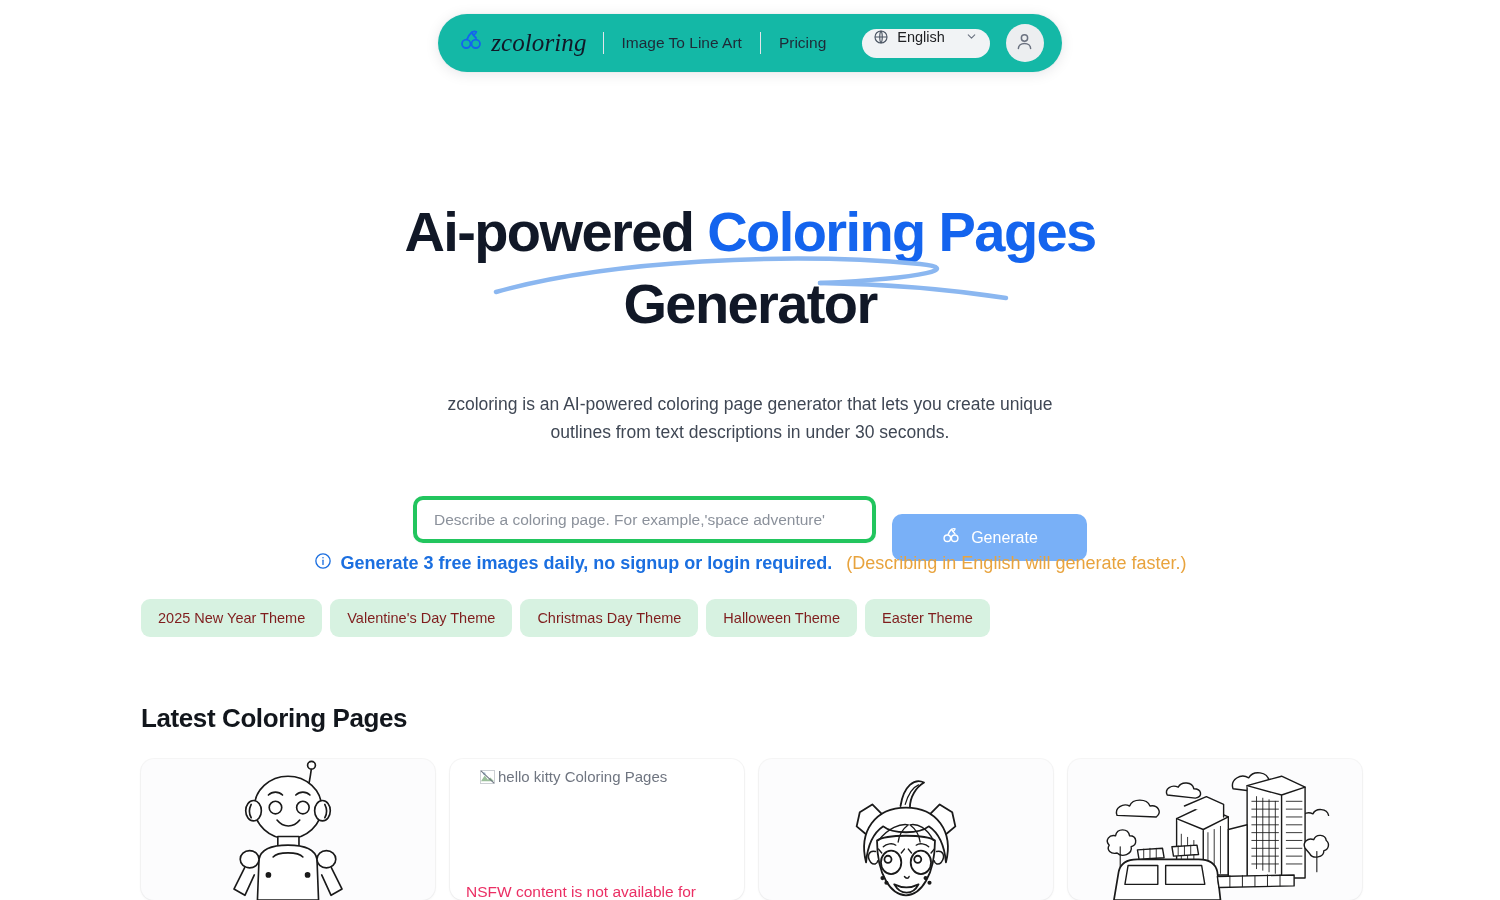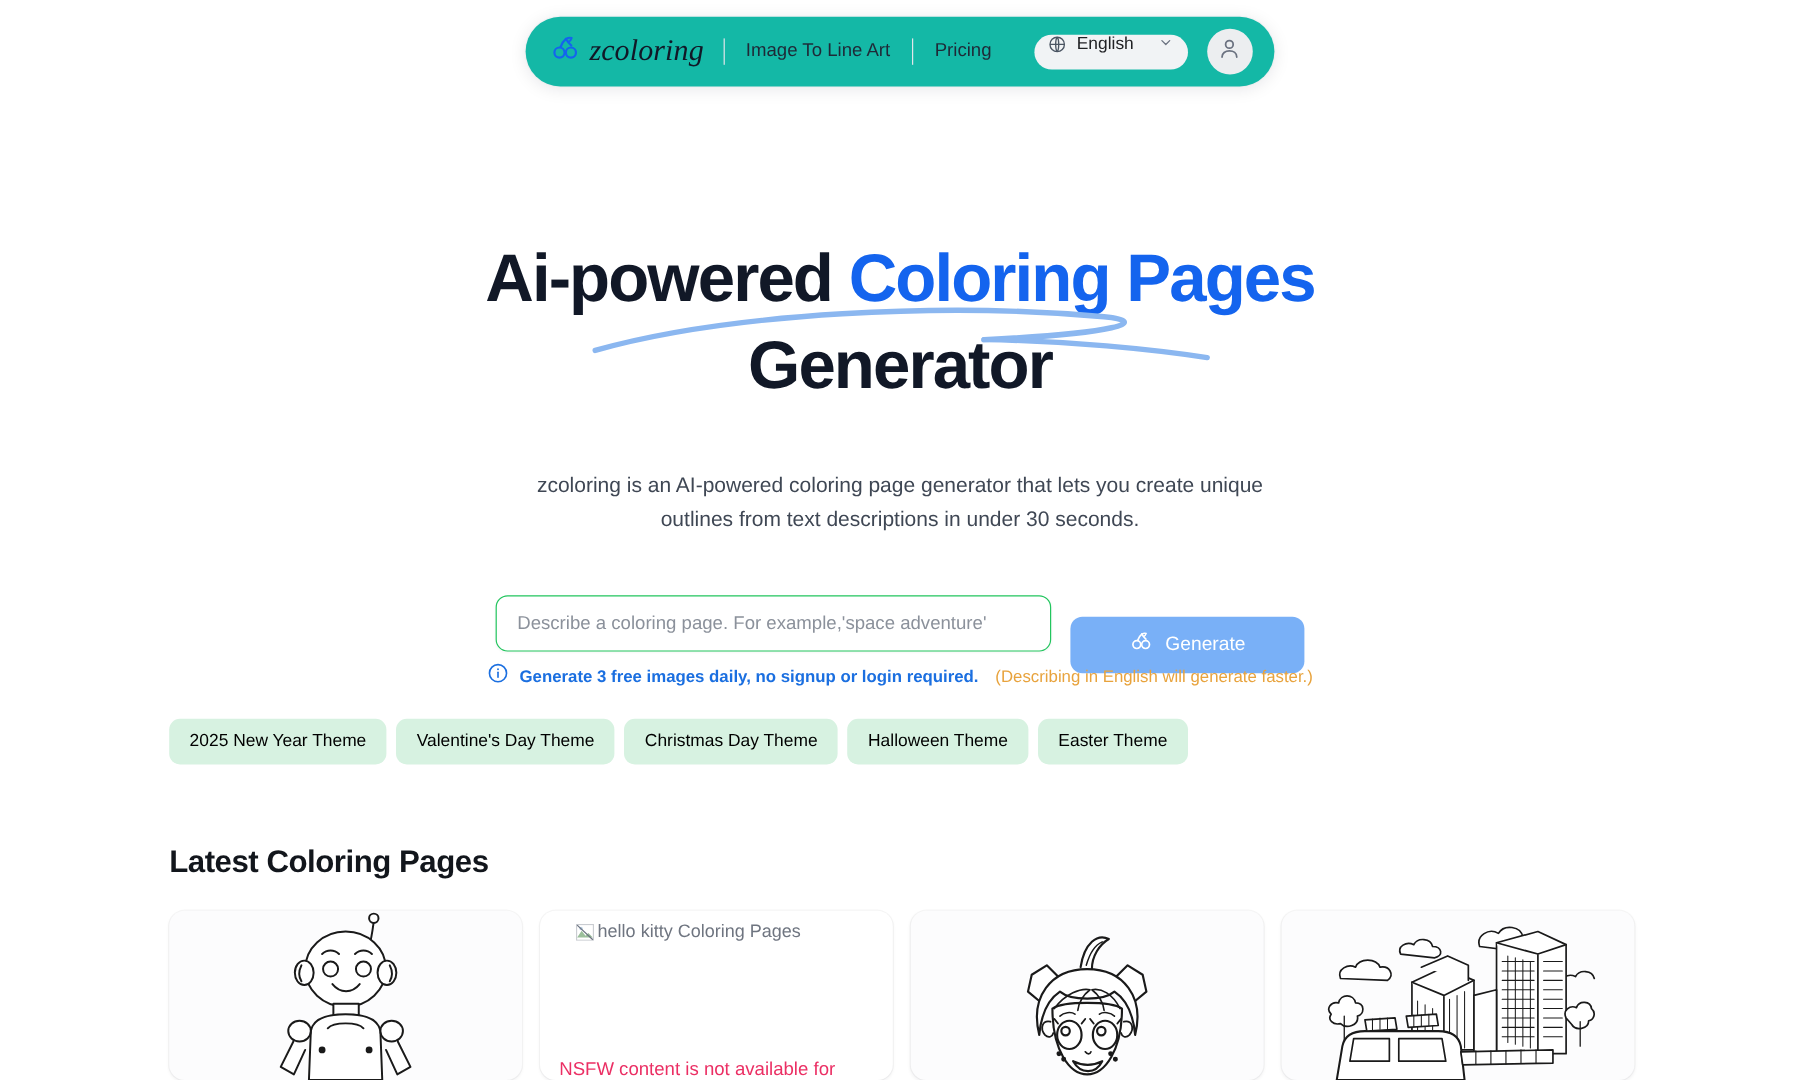--- a/index.html
+++ b/index.html
@@ -140,21 +140,21 @@
     left: 0;
     width: 1500px;
     display: flex;
     justify-content: center;
     align-items: center;
     gap: 16px;
   }
   .prompt-input {
     width: 463px;
     height: 47px;
-    border: 1px solid #22c55e;
+    border: 4px solid #22c55e;
     border-radius: 10px;
     background: #ffffff;
     padding: 0 17px;
     font-size: 15.5px;
     font-family: "Liberation Sans", sans-serif;
     color: #1f2937;
     outline: none;
     box-shadow: 0 1px 2px rgba(16,24,40,0.03);
   }
   .prompt-input::placeholder { color: #8b919b; }
@@ -179,41 +179,41 @@
   
   .notice {
     position: absolute;
     top: 552px;
     left: 0;
     width: 1500px;
     display: flex;
     align-items: center;
     justify-content: center;
     gap: 9px;
-    font-size: 14px;
+    font-size: 18px;
   }
   .notice-main { color: #1b6fe0; font-weight: 700; }
   .notice-sub  { color: #e8a33d; margin-left: 5px; }
 
   
   .chips {
     position: absolute;
     top: 599px;
     left: 141px;
     display: flex;
     gap: 8px;
   }
   .chip {
     display: flex;
     align-items: center;
     height: 38px;
     padding: 0 17px;
     border-radius: 9px;
     background: #d7f2e1;
-    color: #000000;
+    color: #7f1d1d;
     font-size: 14.5px;
     cursor: pointer;
     white-space: nowrap;
   }
 
   
   .section-title {
     position: absolute;
     top: 703px;
     left: 141px;

